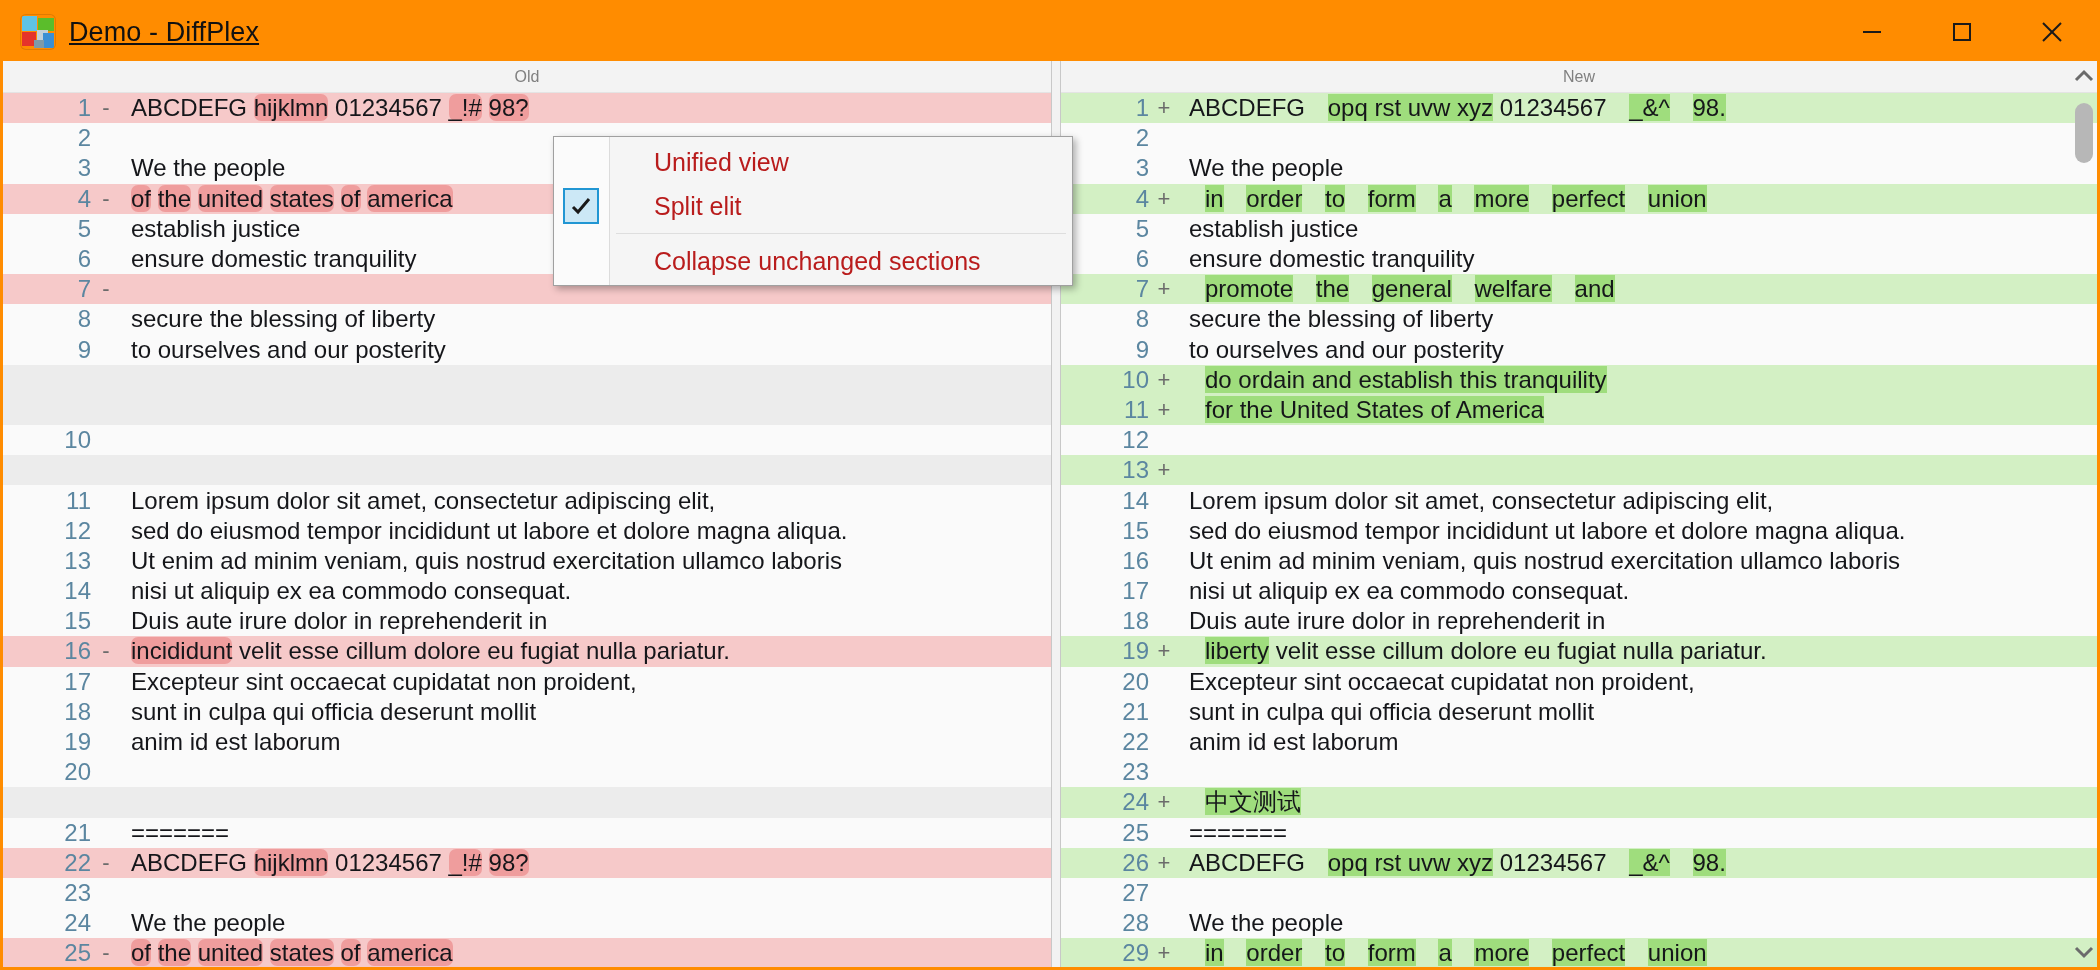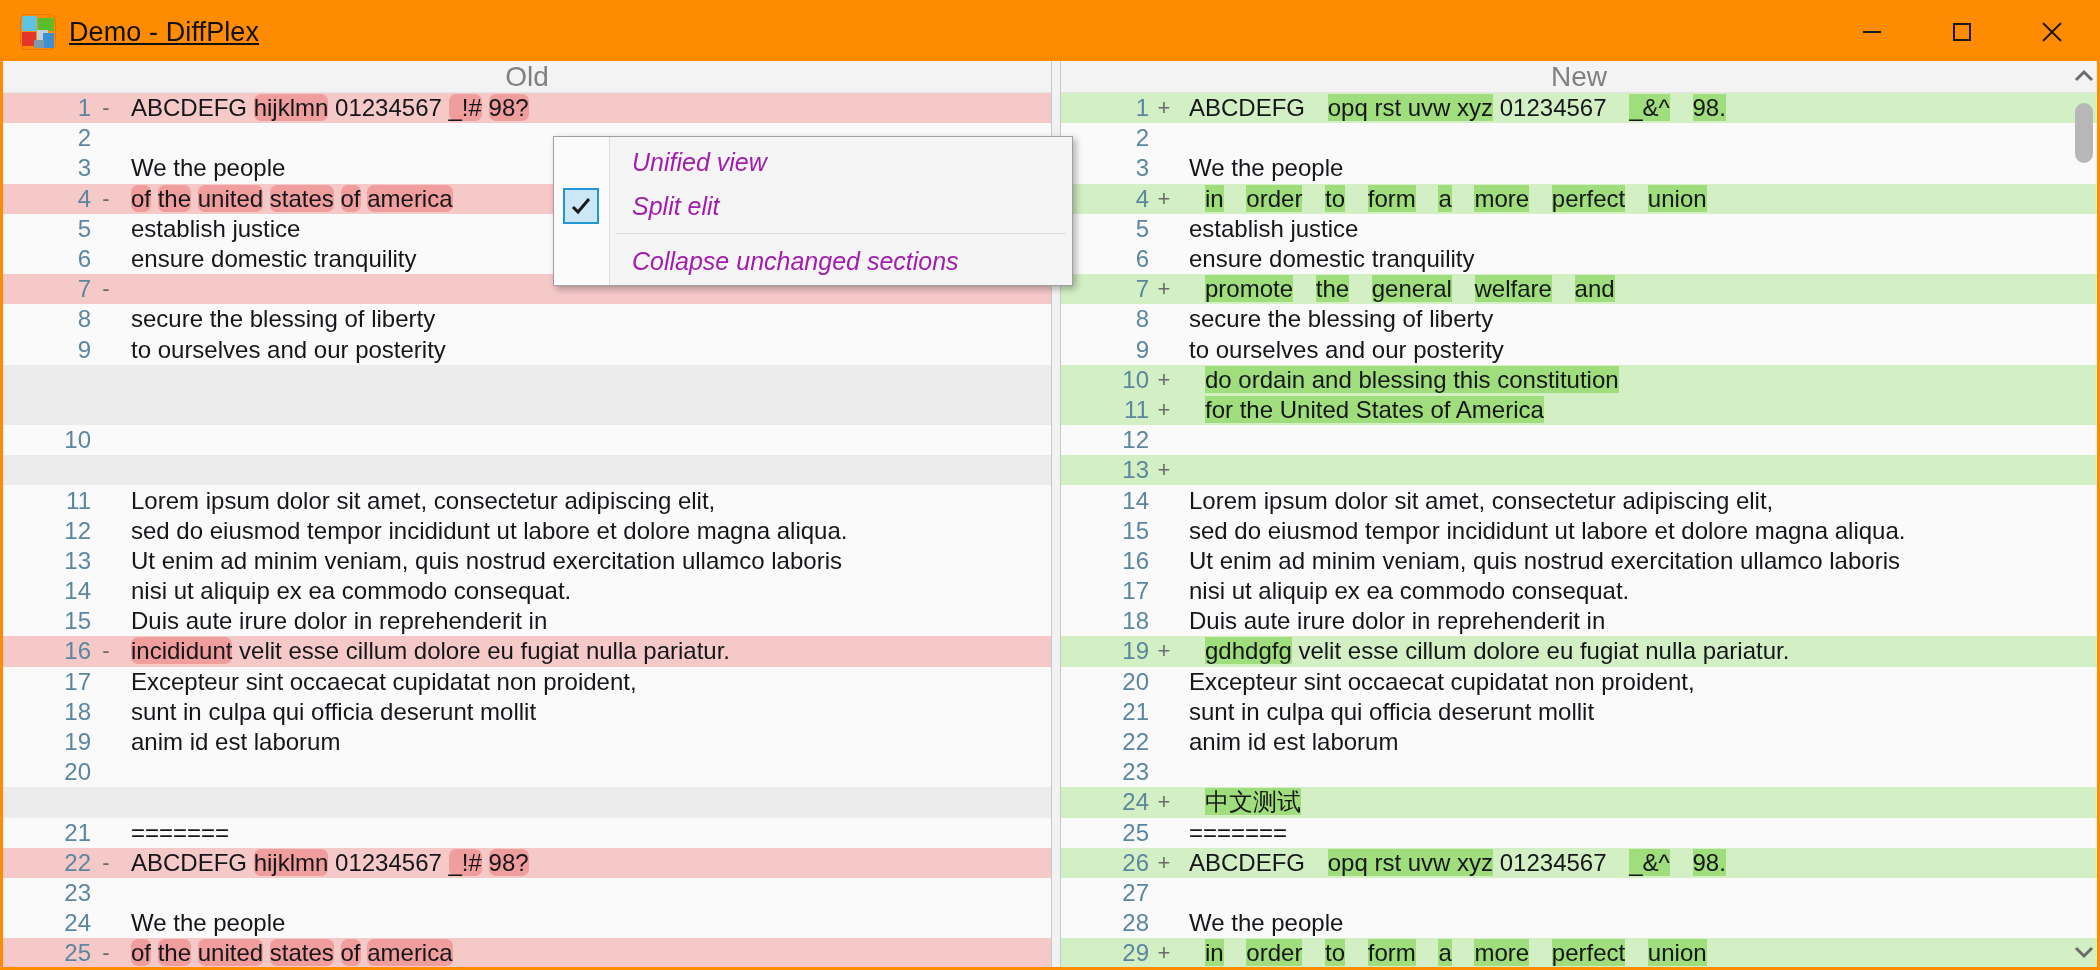--- a/index.html
+++ b/index.html
@@ -85,21 +85,21 @@
     border-right: 1px solid #c8c8c8;
     flex: 0 0 10px;
     cursor: col-resize;
   }
 
   .pane-header {
     height: 32px;
     flex: 0 0 32px;
     background: #f3f3f3;
     display: flex; align-items: center; justify-content: center;
-    font-size: 28px;
+    font-size: 16px;
     color: #808080;
     border-bottom: 1px solid #e4e4e4;
   }
 
   .rows {
     flex: 1 1 auto;
     position: relative;
     overflow: hidden;
     background: #fafafa;
   }
@@ -155,25 +155,24 @@
     left: 0; top: 0; bottom: 0;
     width: 56px;
     background: #fbfbfb;
     border-right: 1px solid #dcdcdc;
   }
   .mi {
     position: relative;
     height: 44px;
     display: flex; align-items: center;
     font-size: 25px;
-    color: #a21caf;
-    padding-left: 78px;
+    color: #b91c1c;
+    padding-left: 100px;
     z-index: 2;
     cursor: default;
-    font-style: italic;
   }
   .checkbox {
     position: absolute;
     left: 9px; top: 4px;
     width: 36px; height: 36px;
     background: #cce8f6;
     border: 2px solid #2196d3;
     display: flex; align-items: center; justify-content: center;
   }
   .sep {
@@ -442,21 +441,21 @@
             <div class="text"><span class="w">secure the blessing of liberty</span></div>
           </div>
           <div class="row ctx">
             <div class="gutter">9</div>
             <div class="sign"></div>
             <div class="text"><span class="w">to ourselves and our posterity</span></div>
           </div>
           <div class="row ins">
             <div class="gutter">10</div>
             <div class="sign">+</div>
-            <div class="text"><span class="w hi">do ordain and blessing this constitution</span></div>
+            <div class="text"><span class="w hi">do ordain and establish this tranquility</span></div>
           </div>
           <div class="row ins">
             <div class="gutter">11</div>
             <div class="sign">+</div>
             <div class="text"><span class="w hi">for the United States of America</span></div>
           </div>
           <div class="row ctx">
             <div class="gutter">12</div>
             <div class="sign"></div>
             <div class="text"></div>
@@ -487,21 +486,21 @@
             <div class="text"><span class="w">nisi ut aliquip ex ea commodo consequat.</span></div>
           </div>
           <div class="row ctx">
             <div class="gutter">18</div>
             <div class="sign"></div>
             <div class="text"><span class="w">Duis aute irure dolor in reprehenderit in</span></div>
           </div>
           <div class="row ins">
             <div class="gutter">19</div>
             <div class="sign">+</div>
-            <div class="text"><span class="w hi">gdhdgfg</span><span class="w"> velit esse cillum dolore eu fugiat nulla pariatur.</span></div>
+            <div class="text"><span class="w hi">liberty</span><span class="w"> velit esse cillum dolore eu fugiat nulla pariatur.</span></div>
           </div>
           <div class="row ctx">
             <div class="gutter">20</div>
             <div class="sign"></div>
             <div class="text"><span class="w">Excepteur sint occaecat cupidatat non proident,</span></div>
           </div>
           <div class="row ctx">
             <div class="gutter">21</div>
             <div class="sign"></div>
             <div class="text"><span class="w">sunt in culpa qui officia deserunt mollit</span></div>

